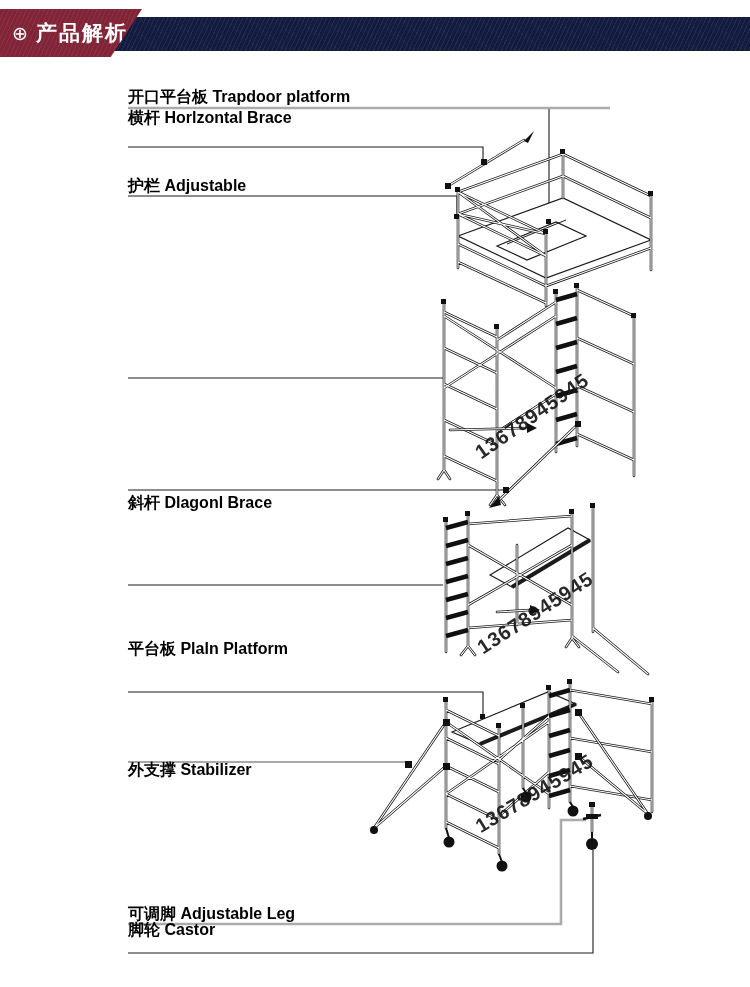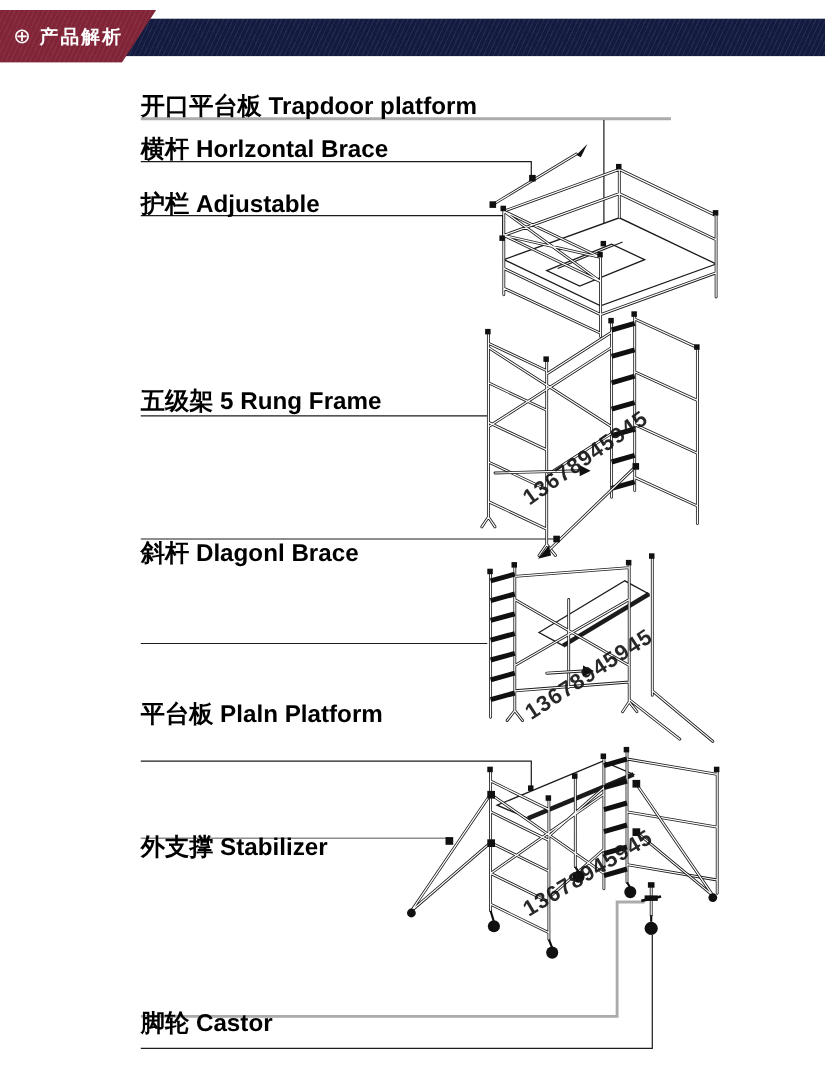--- a/index.html
+++ b/index.html
@@ -8,23 +8,23 @@
   
   .band{position:absolute;left:0;top:17px;width:750px;height:34px;
         background:var(--band,#141b40);
         background-image:repeating-linear-gradient(115deg,rgba(255,255,255,.07) 0 1px,rgba(255,255,255,0) 1px 4px);}
   .banner{position:absolute;left:0;top:9px;width:142px;height:48px;
         background:var(--banner,#812437);
         background-image:repeating-linear-gradient(115deg,rgba(255,255,255,.06) 0 1px,rgba(255,255,255,0) 1px 4px);
         clip-path:polygon(0 0,100% 0,78% 100%,0 100%);
         display:flex;align-items:center;padding-left:12px;box-sizing:border-box;color:#fff;}
   .banner .hicon{font-size:19px;line-height:1;margin-right:8px;font-weight:normal;}
-  .banner .htitle{font-size:17px;font-weight:bold;letter-spacing:2px;white-space:nowrap;}
+  .banner .htitle{font-size:21px;font-weight:bold;letter-spacing:2px;white-space:nowrap;}
   
-  .lbl{position:absolute;left:128px;font-size:22px;font-weight:bold;color:#000;
+  .lbl{position:absolute;left:128px;font-size:16px;font-weight:bold;color:#000;
        white-space:nowrap;line-height:19px;}
   
   svg.art{position:absolute;left:0;top:0;}
   .lead{stroke:#1c1c1c;stroke-width:1.1;fill:none;}
   .leadm{stroke:#8d8d8d;stroke-width:1.4;fill:none;}
   .leadg{stroke:#ababab;stroke-width:2.6;fill:none;}
   .to{stroke:#1b1b1b;stroke-width:2.6;fill:none;stroke-linecap:round;}
   .ti{stroke:#ffffff;stroke-width:1.1;fill:none;stroke-linecap:round;}
   .blk{stroke:#101010;stroke-width:4.5;fill:none;}
   .deck{fill:#ffffff;stroke:#1b1b1b;stroke-width:1.2;}
@@ -211,20 +211,20 @@
     </g>
 
     <g>
       <text class="wm" x="448" y="430" transform="rotate(-35 512 392)">13678945945</text>
       <text class="wm" x="452" y="626" transform="rotate(-33 516 588)">13678945945</text>
       <text class="wm" x="452" y="806" transform="rotate(-31 516 768)">13678945945</text>
     </g>
   </svg>
 
   <div class="lbl" style="top:87px">开口平台板 Trapdoor platform</div>
-  <div class="lbl" style="top:126px">横杆 Horlzontal Brace</div>
+  <div class="lbl" style="top:108px">横杆 Horlzontal Brace</div>
   <div class="lbl" style="top:176px">护栏 Adjustable</div>
-  <div class="lbl" style="top:355px">五级架 5 Rung Frame</div>
   <div class="lbl" style="top:493px">斜杆 Dlagonl Brace</div>
   <div class="lbl" style="top:639px">平台板 Plaln Platform</div>
   <div class="lbl" style="top:760px">外支撑 Stabilizer</div>
+  <div class="lbl" style="top:904px">可调脚 Adjustable Leg</div>
   <div class="lbl" style="top:920px">脚轮 Castor</div>
 </div>
 
 </body></html>

